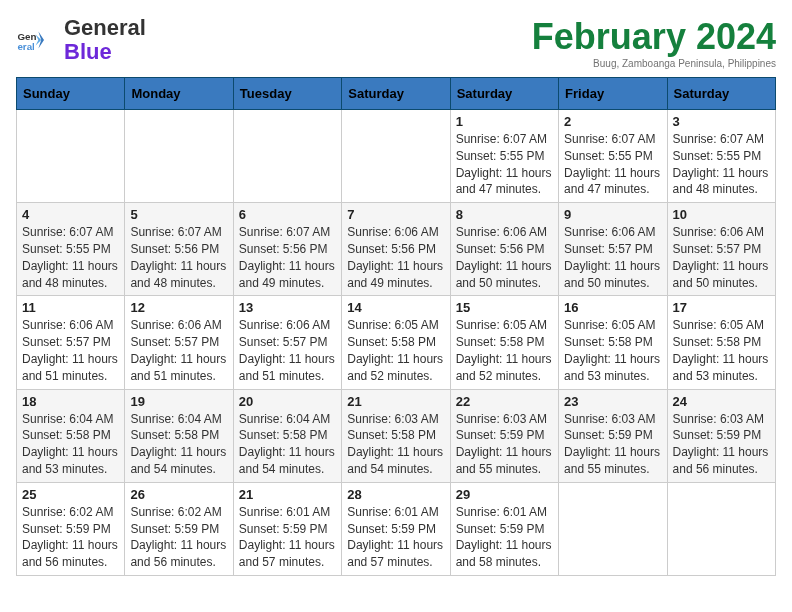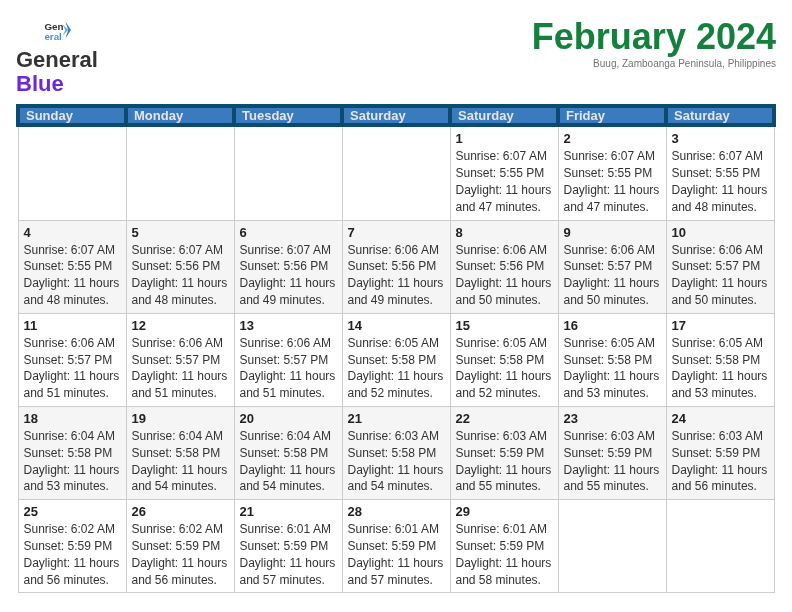--- a/index.html
+++ b/index.html
@@ -12,22 +12,21 @@
     }
     .header-area {
       display: flex;
       justify-content: space-between;
       align-items: flex-start;
       margin-bottom: 8px;
     }
     .logo {
       display: flex;
       align-items: center;
-      gap: 4px;
-      flex-direction: column;
+      gap: 20px;
     }
     .logo-text {
       font-size: 22px;
       font-weight: bold;
       color: #333;
       line-height: 1.1;
     }
     .logo-text span {
       color: #6d28d9;
     }
@@ -47,26 +46,26 @@
       font-size: 10px;
       color: #737373;
     }
     table {
       width: 100%;
       border-collapse: collapse;
       font-size: 11px;
     }
     thead th {
       background-color: #3a7abf;
-      color: #e5e5e5;
+      color: #000000;
       text-align: left;
-      padding: 0 6px;
+      padding: 8px 6px;
       font-size: 13px;
       font-weight: bold;
-      border: 4px solid #0c4a6e;
+      border: 1px solid #0c4a6e;
     }
     td {
       vertical-align: top;
       border: 1px solid #ccc;
       padding: 4px 5px;
       width: 108px;
       min-height: 80px;
       height: 85px;
     }
     .day-num {

